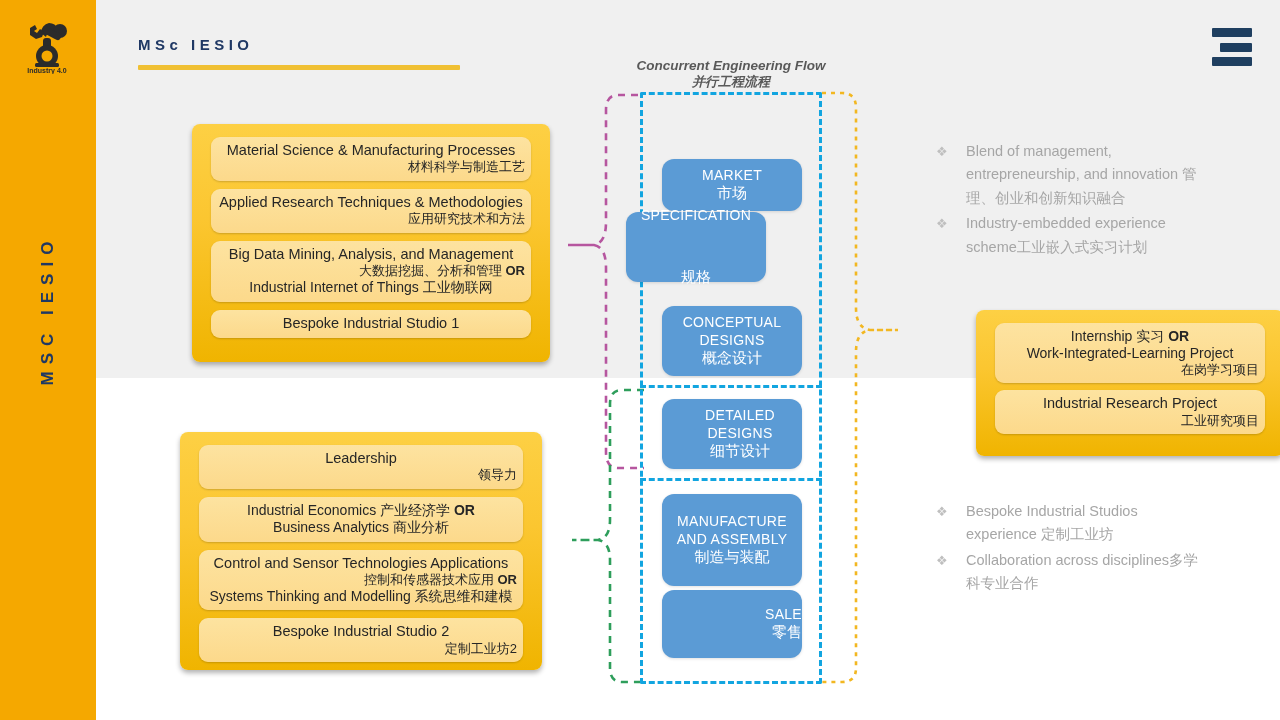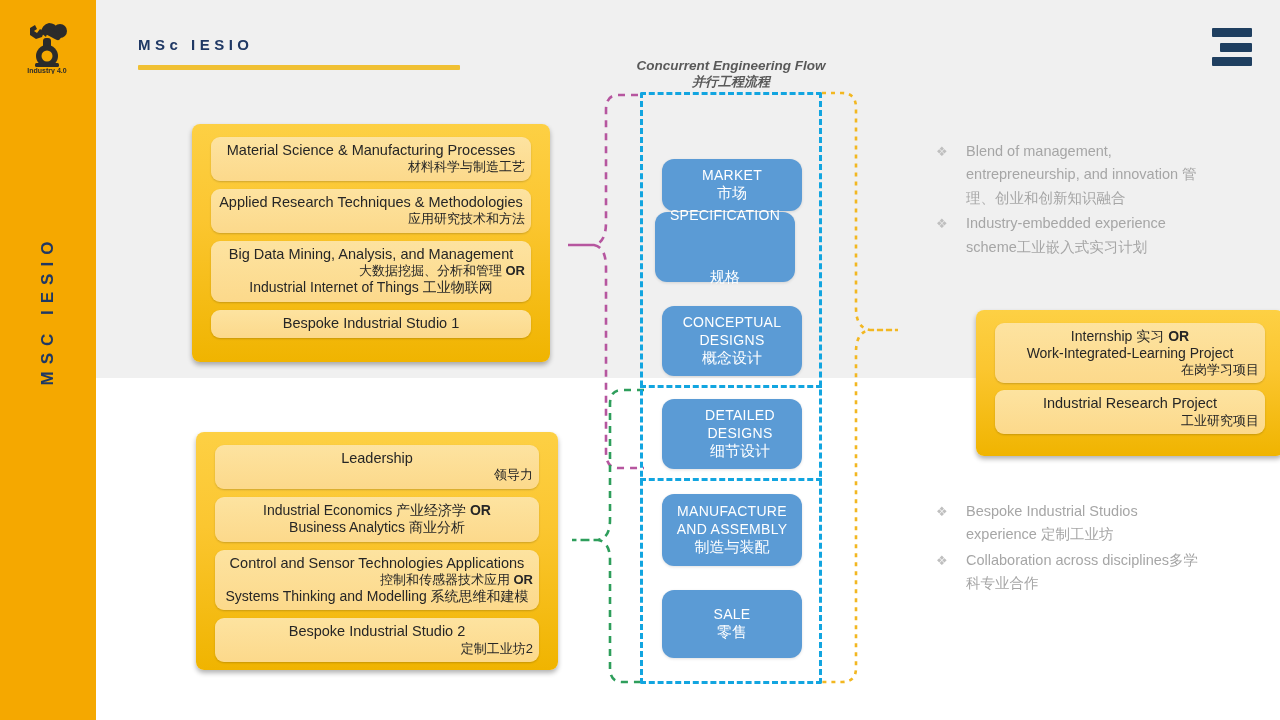--- a/index.html
+++ b/index.html
@@ -103,21 +103,21 @@
     color: #262626;
     line-height: 1.2;
   }
   .panel .row:last-child { margin-bottom: 16px; }
   .panel .en { font-size: 14.5px; }
   .panel .cn { font-size: 13px; text-align: right; }
   .panel .mix { font-size: 14px; }
   .panel .or { font-weight: 700; }
 
   #panel-top    { left: 192px; top: 124px;  width: 358px; height: 238px; }
-  #panel-bottom { left: 196px; top: 432px;  width: 362px; height: 238px; }
+  #panel-bottom { left: 180px; top: 432px;  width: 362px; height: 238px; }
   #panel-right  { left: 976px; top: 310px;  width: 308px; height: 146px; }
   #panel-right .row { margin-bottom: 7px; }
 
   
   .flow-box {
     position: absolute;
     width: 140px;
     background: #5b9bd5;
     border-radius: 12px;
     color: #ffffff;
@@ -217,44 +217,44 @@
 
   <div class="cyan-rect"></div>
   <div class="cyan-hline" style="top:385px"></div>
   <div class="cyan-hline" style="top:478px"></div>
 
   <div class="flow-box" style="left:662px; top:132px; height:52px;margin-top:27px;">
     <div class="en">MARKET</div>
     <div class="cn">市场</div>
   </div>
 
-  <div class="flow-box" style="left:655px; top:212px; height:70px;gap:43px;">
+  <div class="flow-box" style="left:626px; top:212px; height:70px;gap:43px;">
     <div class="en">SPECIFICATION</div>
     <div class="cn">规格</div>
   </div>
 
   <div class="flow-box" style="left:662px; top:306px; height:70px;">
     <div class="en">CONCEPTUAL</div>
     <div class="en">DESIGNS</div>
     <div class="cn">概念设计</div>
   </div>
 
   <div class="flow-box" style="left:662px; top:399px; height:70px;padding-left:16px;">
     <div class="en">DETAILED</div>
     <div class="en">DESIGNS</div>
     <div class="cn">细节设计</div>
   </div>
 
-  <div class="flow-box" style="left:662px; top:494px; height:72px;">
+  <div class="flow-box" style="left:662px; top:494px; height:92px;">
     <div class="en">MANUFACTURE</div>
     <div class="en">AND ASSEMBLY</div>
     <div class="cn">制造与装配</div>
   </div>
 
-  <div class="flow-box" style="left:662px; top:590px; height:68px;">
+  <div class="flow-box" style="left:662px; top:590px; height:68px;align-items:flex-end;">
     <div class="en">SALE</div>
     <div class="cn">零售</div>
   </div>
 
   <div class="panel" id="panel-top">
     <div class="row">
       <div class="en">Material Science &amp; Manufacturing Processes</div>
       <div class="cn">材料科学与制造工艺</div>
     </div>
     <div class="row">

